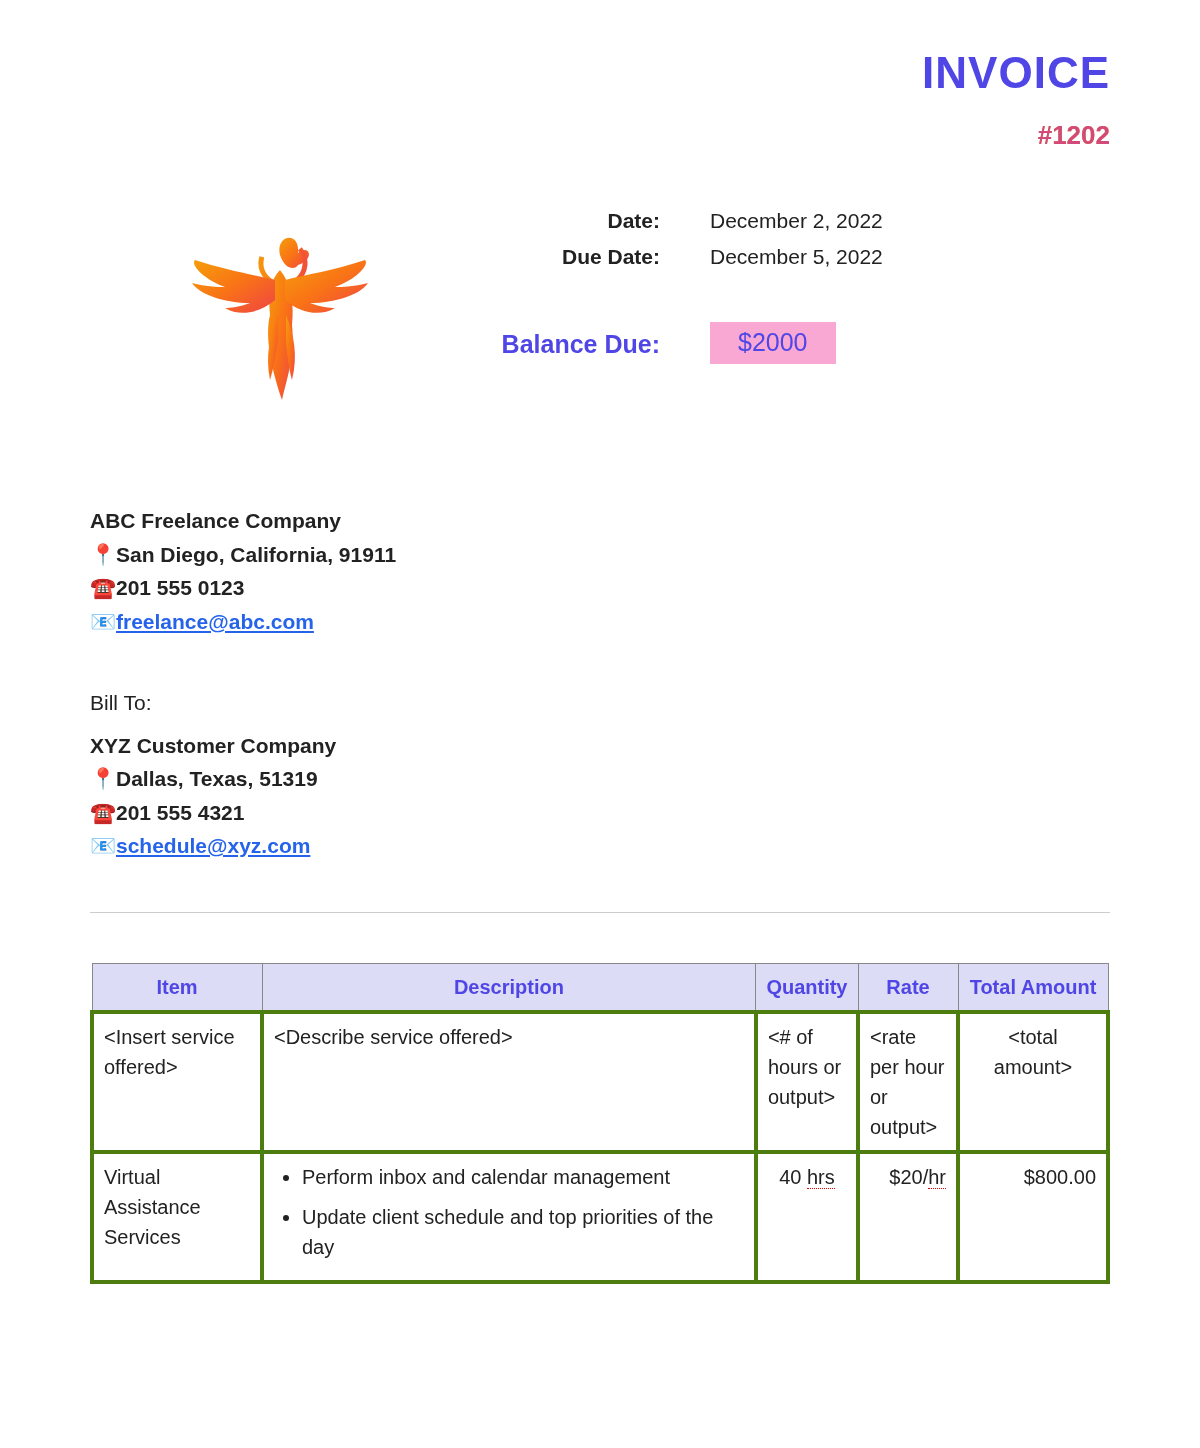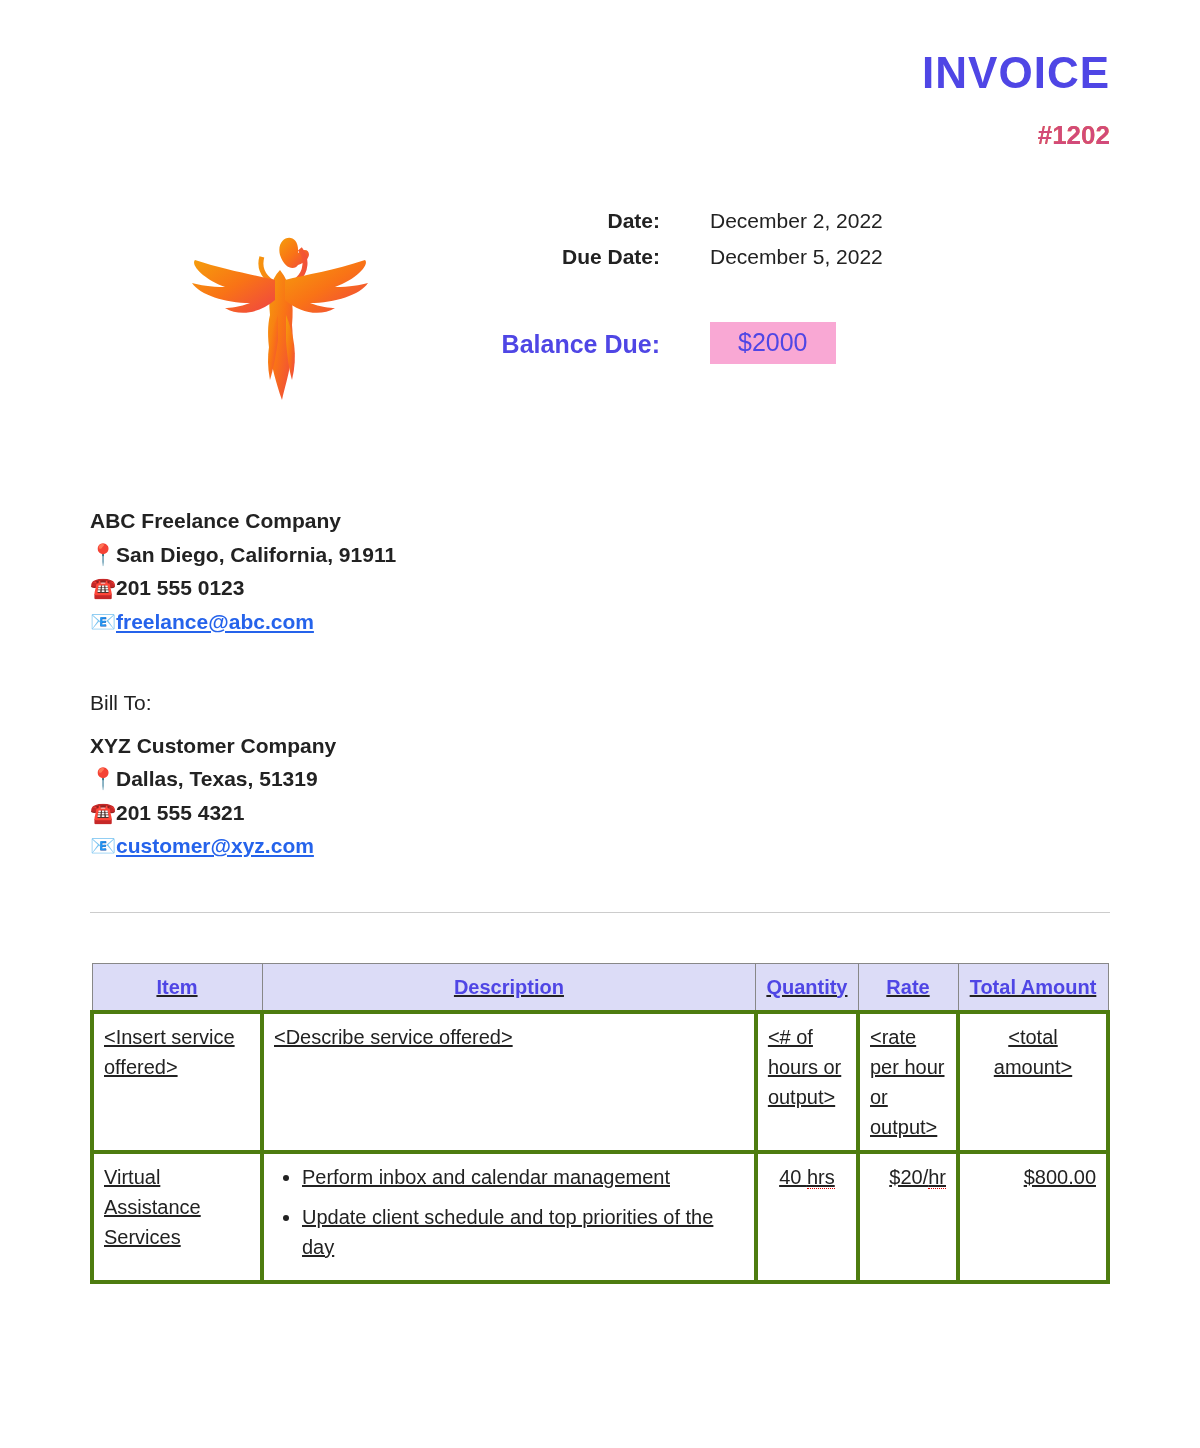--- a/index.html
+++ b/index.html
@@ -114,21 +114,20 @@
   }
   hr.sep {
     border: none;
     border-top: 1px solid #ccc;
     margin: 40px 0 50px 0;
   }
   table.items {
     width: 100%;
     border-collapse: collapse;
     font-size: 20px;
-    text-decoration: underline;
   }
   table.items th {
     background: #dcdcf7;
     color: #4f46e5;
     font-weight: 700;
     padding: 8px 10px;
     border: 1px solid #888;
     text-align: center;
   }
   table.items td {
@@ -203,21 +202,21 @@
   <div class="line"><span class="icon">📍</span><span>San Diego, California, 91911</span></div>
   <div class="line"><span class="icon">☎️</span><span>201 555 0123</span></div>
   <div class="line"><span class="icon">📧</span><a href="#" class="email-link">freelance@abc.com</a></div>
 </div>
 
 <div class="party-block">
   <div class="label-heading">Bill To:</div>
   <div class="line">XYZ Customer Company</div>
   <div class="line"><span class="icon">📍</span><span>Dallas, Texas, 51319</span></div>
   <div class="line"><span class="icon">☎️</span><span>201 555 4321</span></div>
-  <div class="line"><span class="icon">📧</span><a href="#" class="email-link">customer@xyz.com</a></div>
+  <div class="line"><span class="icon">📧</span><a href="#" class="email-link">schedule@xyz.com</a></div>
 </div>
 
 <hr class="sep">
 
 <table class="items">
   <thead>
     <tr>
       <th style="width:170px">Item</th>
       <th>Description</th>
       <th style="width:100px">Quantity</th>

